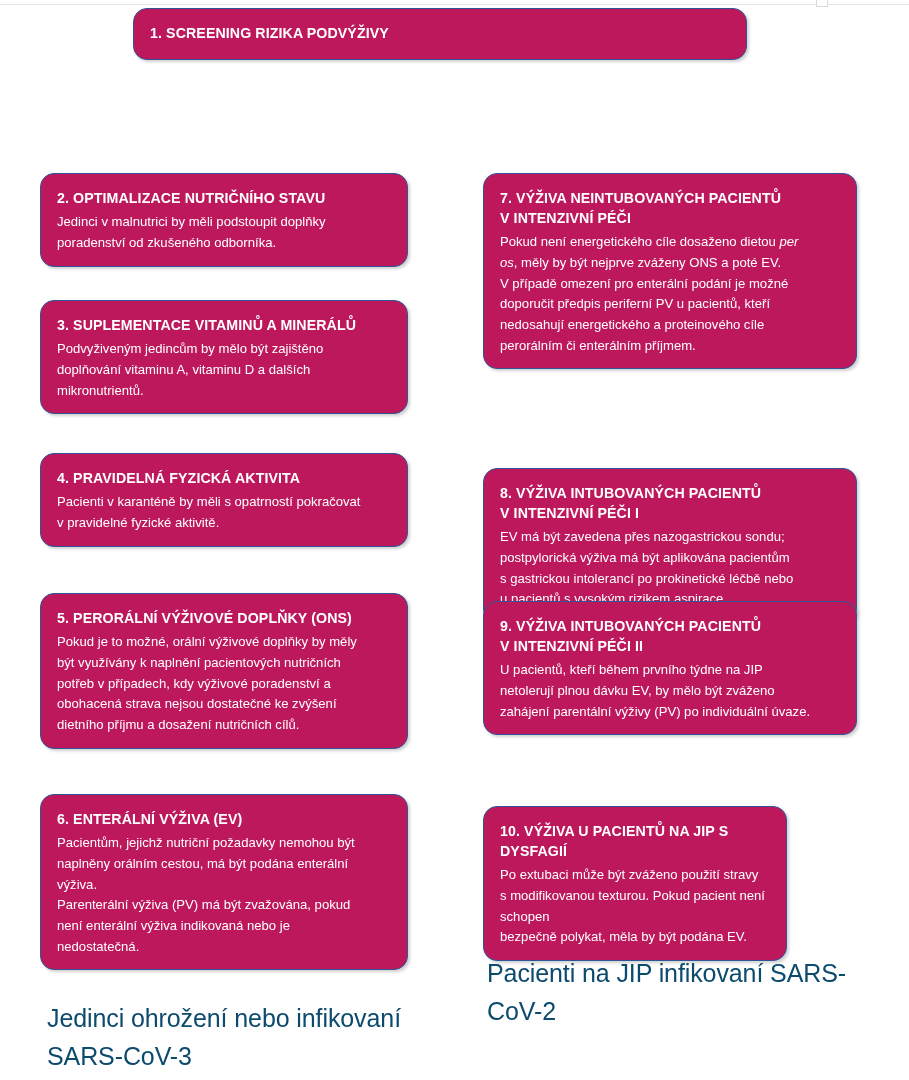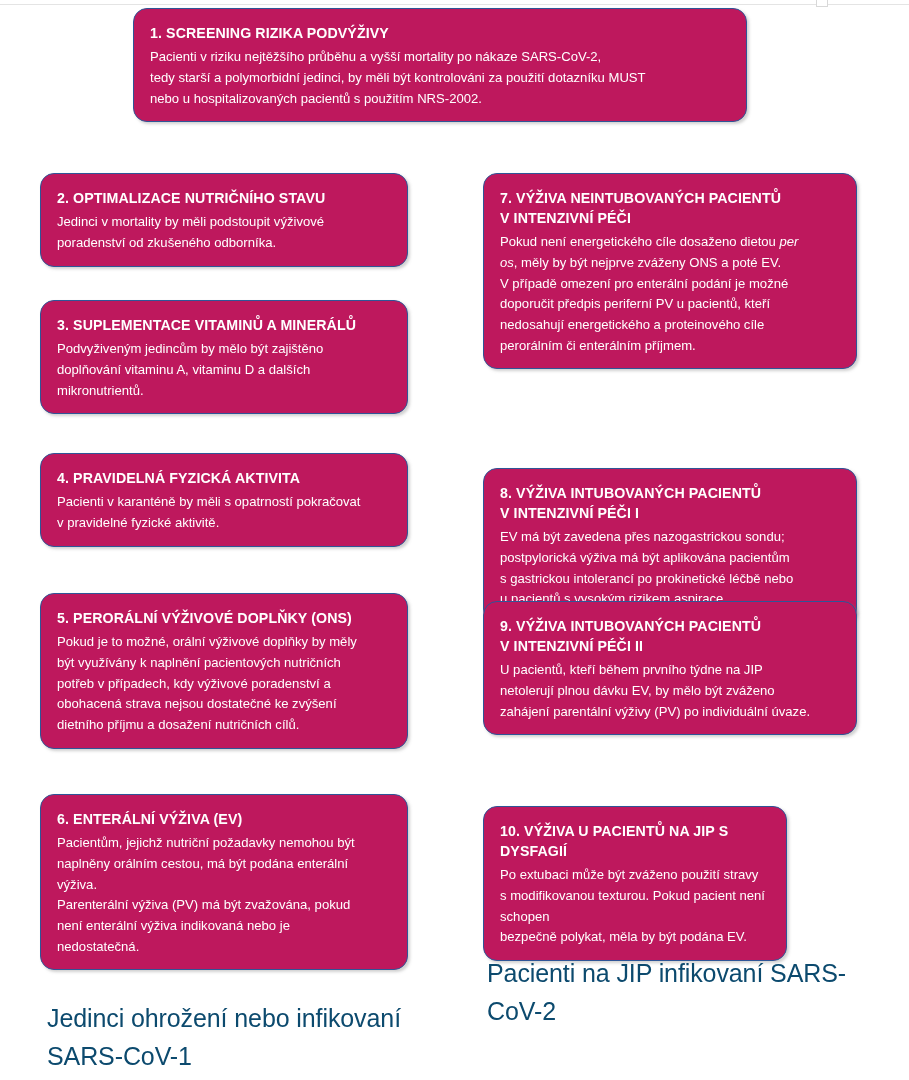--- a/index.html
+++ b/index.html
@@ -97,28 +97,25 @@
 </head>
 <body>
 
 <div class="top-edge"></div>
 <div class="top-edge-mark"></div>
 
 <div class="canvas">
 
   <div class="card" id="card-1">
     <p class="card-title">1. SCREENING RIZIKA PODVÝŽIVY</p>
-    <p class="card-body">Pacienti v riziku nejtěžšího průběhu a vyšší mortality po nákaze SARS-CoV-2,
-tedy starší a polymorbidní jedinci, by měli být kontrolováni za použití dotazníku MUST
-nebo u hospitalizovaných pacientů s použitím NRS-2002.</p>
   </div>
 
   <div class="card" id="card-2">
     <p class="card-title">2. OPTIMALIZACE NUTRIČNÍHO STAVU</p>
-    <p class="card-body">Jedinci v mortality by měli podstoupit výživové
+    <p class="card-body">Jedinci v malnutrici by měli podstoupit doplňky
 poradenství od zkušeného odborníka.</p>
   </div>
 
   <div class="card" id="card-3">
     <p class="card-title">3. SUPLEMENTACE VITAMINŮ A MINERÁLŮ</p>
     <p class="card-body">Podvyživeným jedincům by mělo být zajištěno
 doplňování vitaminu A, vitaminu D a dalších
 mikronutrientů.</p>
   </div>
 
@@ -176,16 +173,16 @@
   </div>
 
   <div class="card" id="card-10">
     <p class="card-title">10. VÝŽIVA U PACIENTŮ NA JIP S DYSFAGIÍ</p>
     <p class="card-body">Po extubaci může být zváženo použití stravy
 s modifikovanou texturou. Pokud pacient není schopen
 bezpečně polykat, měla by být podána EV.</p>
   </div>
 
   <div class="caption" id="caption-left">Jedinci ohrožení nebo infikovaní
-SARS-CoV-1</div>
+SARS-CoV-3</div>
   <div class="caption" id="caption-right">Pacienti na JIP infikovaní SARS-CoV-2</div>
 
 </div>
 
 </body></html>

